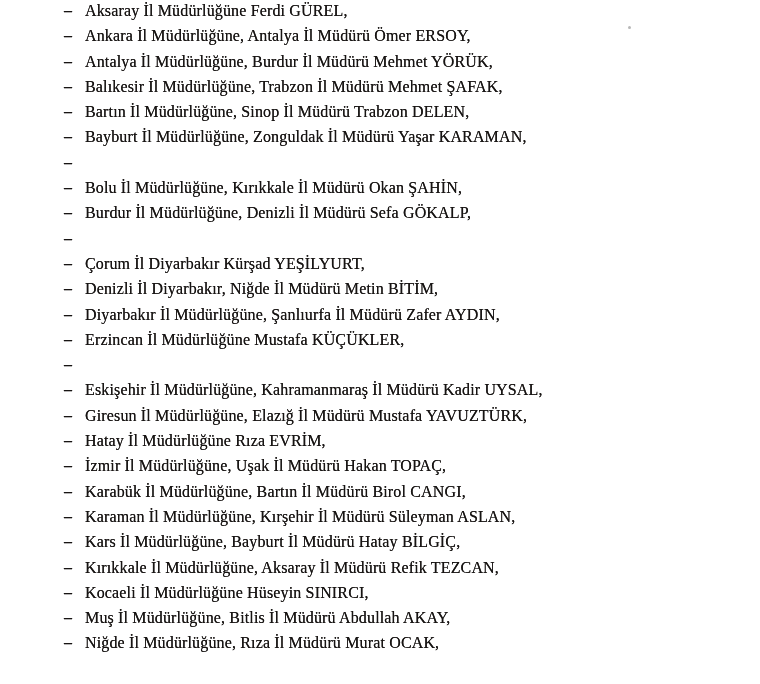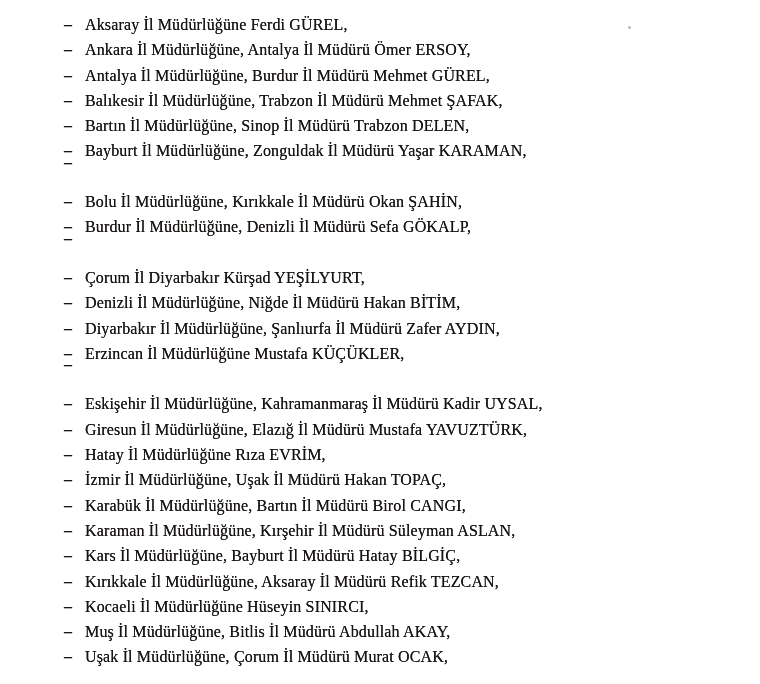--- a/index.html
+++ b/index.html
@@ -35,21 +35,20 @@
     letter-spacing: 0.15px;
     text-shadow: 0 0 0.5px rgba(20, 16, 14, 0.85);
   }
   .dash {
     flex: none;
     width: 21px;
     font-weight: bold;
   }
   .text {
     white-space: nowrap;
-    margin-top: 14px;
   }
   .artifact {
     position: absolute;
     left: 628px;
     top: 26px;
     width: 3px;
     height: 3px;
     border-radius: 50%;
     background: #999999;
     opacity: 0.7;
@@ -67,21 +66,21 @@
     <div class="row">
       <span class="dash">–</span>
       <span class="text">Aksaray İl Müdürlüğüne Ferdi GÜREL,</span>
     </div>
     <div class="row">
       <span class="dash">–</span>
       <span class="text">Ankara İl Müdürlüğüne, Antalya İl Müdürü Ömer ERSOY,</span>
     </div>
     <div class="row">
       <span class="dash">–</span>
-      <span class="text">Antalya İl Müdürlüğüne, Burdur İl Müdürü Mehmet GÜREL,</span>
+      <span class="text">Antalya İl Müdürlüğüne, Burdur İl Müdürü Mehmet YÖRÜK,</span>
     </div>
     <div class="row">
       <span class="dash">–</span>
       <span class="text">Balıkesir İl Müdürlüğüne, Trabzon İl Müdürü Mehmet ŞAFAK,</span>
     </div>
     <div class="row">
       <span class="dash">–</span>
       <span class="text">Bartın İl Müdürlüğüne, Sinop İl Müdürü Trabzon DELEN,</span>
     </div>
     <div class="row">
@@ -101,21 +100,21 @@
     </div>
     <div class="row">
       <span class="dash">–</span>
     </div>
     <div class="row">
       <span class="dash">–</span>
       <span class="text">Çorum İl Diyarbakır Kürşad YEŞİLYURT,</span>
     </div>
     <div class="row">
       <span class="dash">–</span>
-      <span class="text">Denizli İl Müdürlüğüne, Niğde İl Müdürü Hakan BİTİM,</span>
+      <span class="text">Denizli İl Diyarbakır, Niğde İl Müdürü Metin BİTİM,</span>
     </div>
     <div class="row">
       <span class="dash">–</span>
       <span class="text">Diyarbakır İl Müdürlüğüne, Şanlıurfa İl Müdürü Zafer AYDIN,</span>
     </div>
     <div class="row">
       <span class="dash">–</span>
       <span class="text">Erzincan İl Müdürlüğüne Mustafa KÜÇÜKLER,</span>
     </div>
     <div class="row">
@@ -156,17 +155,17 @@
     <div class="row">
       <span class="dash">–</span>
       <span class="text">Kocaeli İl Müdürlüğüne Hüseyin SINIRCI,</span>
     </div>
     <div class="row">
       <span class="dash">–</span>
       <span class="text">Muş İl Müdürlüğüne, Bitlis İl Müdürü Abdullah AKAY,</span>
     </div>
     <div class="row">
       <span class="dash">–</span>
-      <span class="text">Uşak İl Müdürlüğüne, Çorum İl Müdürü Murat OCAK,</span>
+      <span class="text">Niğde İl Müdürlüğüne, Rıza İl Müdürü Murat OCAK,</span>
     </div>
 
   </div>
 </div>
 
 </body></html>

